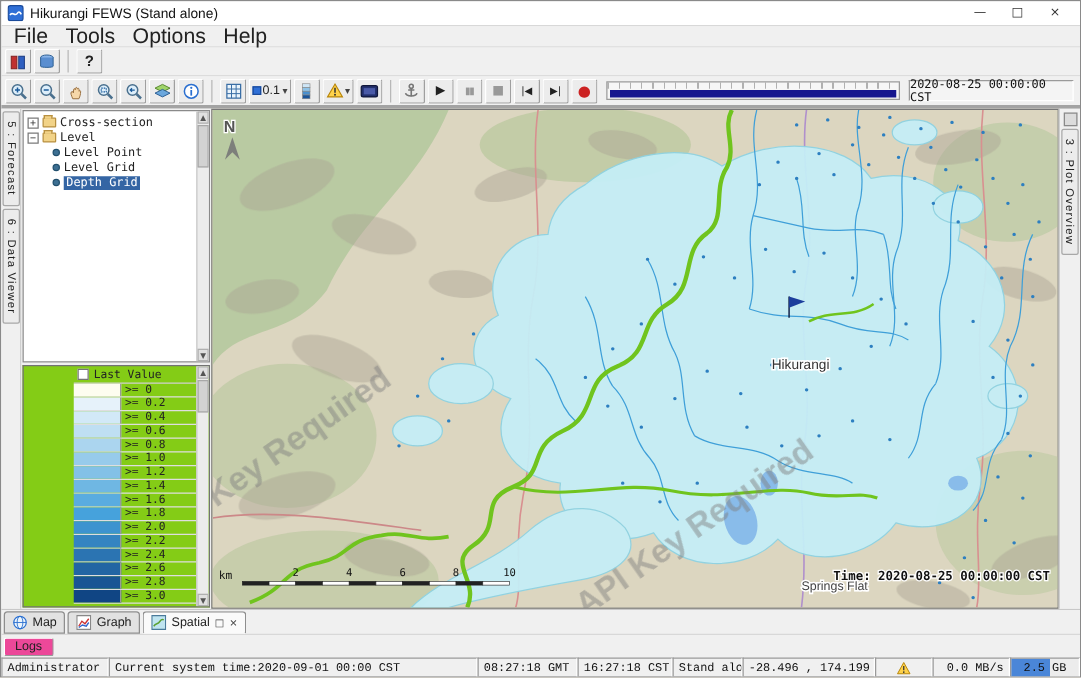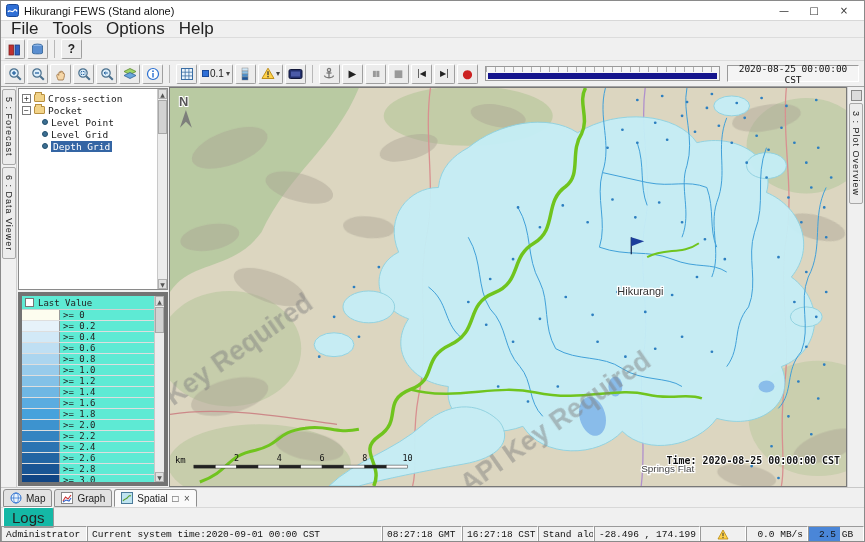--- a/index.html
+++ b/index.html
@@ -13,21 +13,21 @@
   .win-controls { margin-left:auto; display:flex; gap:0; }
   .win-controls span { width:30px; text-align:center; font-size:10px; color:#333; font-family:"DejaVu Sans", sans-serif; cursor:default; }
 
   
   .menubar { height:17px; background:#f0f0f0; border-bottom:1px solid #dcdcdc; display:flex; align-items:center; padding:0 3px; }
   .menu-item { font-size:17px; color:#222; padding:1px 7px; }
 
   
   .toolbar { display:flex; align-items:center; background:#f0f0f0; padding:0 3px; gap:2px; }
   .tb1 { height:23px; border-bottom:1px solid #dcdcdc; }
-  .tb2 { height:26px; border-bottom:1px solid #a3a3a3;text-align:center; }
+  .tb2 { height:26px; border-bottom:3px solid #a3a3a3; }
   .tbtn { min-width:21px; height:20px; display:flex; align-items:center; justify-content:center; background:#ececec; border:1px solid; border-color:#ffffff #9f9f9f #9f9f9f #ffffff; border-radius:2px; font-size:10px; color:#222; padding:0 2px; }
   .tsep { width:1px; height:18px; background:#b8b8b8; margin:0 4px; }
   .glyph { font-family:"DejaVu Sans", sans-serif; }
   .gray { color:#999; }
   .red { color:#cc2222; font-size:12px; }
   .dd-arrow { font-size:8px; color:#444; margin-left:1px; font-family:"DejaVu Sans", sans-serif; }
   .grid-val { font-size:10px; color:#222; margin:0 1px; }
   .blue-sq { width:7px; height:7px; background:#2f6fd6; border:1px solid #1a4a9a; display:inline-block; }
   .timeline { flex:1; min-width:120px; height:15px; margin:0 5px; position:relative; background:#f6f6f6; border:1px solid #9a9a9a;
     background-image:repeating-linear-gradient(90deg,#b0b0b0 0 1px,transparent 1px 9px); background-size:100% 5px; background-repeat:no-repeat; }
@@ -48,22 +48,22 @@
     font-family:"DejaVu Sans Mono", monospace; font-size:9.5px; color:#222; }
   .tree-rows { padding:3px 11px 0 3px; }
   .trow { height:12px; display:flex; align-items:center; gap:3px; white-space:nowrap; }
   .trow.child { padding-left:20px; }
   .expander { width:9px; height:9px; border:1px solid #7a7a7a; background:#fff; font-size:8px; line-height:7px; text-align:center; color:#333; font-family:"DejaVu Sans Mono", monospace; }
   .folder { width:11px; height:8px; background:#f2d388; border:1px solid #b89040; border-radius:1px; position:relative; }
   .folder::before { content:""; position:absolute; top:-3px; left:0; width:5px; height:2px; background:#f2d388; border:1px solid #b89040; border-bottom:none; }
   .bullet { width:6px; height:6px; border-radius:50%; background:#3d6f92; border:1px solid #22506e; }
   .tlabel.selected { background:#3465a4; color:#fff; padding:0 2px; }
 
-  .legend-panel { flex:1; background:#5eead4; border:4px solid #737373; position:relative; overflow:hidden;
-    font-family:"DejaVu Sans Mono", monospace; font-size:9px; color:#222; }
+  .legend-panel { flex:1; background:#84cc16; border:1px solid #737373; position:relative; overflow:hidden;
+    font-family:"DejaVu Sans Mono", monospace; font-size:9px; color:#222;padding-left:40px; }
   .legend-header { height:14px; display:flex; align-items:center; gap:4px; padding:1px 3px; border-bottom:1px solid #d0d0d0; }
   .checkbox { width:9px; height:9px; border:1px solid #767676; background:#fff; }
   .legend-rows { margin-right:10px; }
   .lrow { height:11px; display:flex; align-items:stretch; border-bottom:1px solid #dedede; }
   .swatch { width:38px; border-right:1px solid #9a9a9a; }
   .llabel { padding-left:3px; display:flex; align-items:center; }
 
   .vscroll { position:absolute; top:0; right:0; bottom:0; width:10px; background:#ececec; border-left:1px solid #c8c8c8; }
   .vscroll .arr { height:10px; font-size:6px; text-align:center; line-height:10px; color:#555; background:#e0e0e0; border:1px solid #b0b0b0; font-family:"DejaVu Sans", sans-serif; }
   .vscroll .arr.dn { position:absolute; bottom:0; left:0; right:0; }
@@ -71,21 +71,21 @@
 
   .map-area { flex:1; position:relative; border:1px solid #787878; background:#dcd6c0; }
   .map-area svg { display:block; width:100%; height:100%; }
 
   
   .bottom-tabs { height:20px; background:#f0f0f0; border-top:1px solid #c8c8c8; display:flex; align-items:flex-end; gap:2px; padding:1px 2px 0 2px; }
   .btab { height:18px; display:flex; align-items:center; gap:4px; padding:0 6px; font-size:10px; color:#222; background:#e2e2e2; border:1px solid #8e8e8e; border-radius:3px 3px 0 0; }
   .btab.active { background:#fafafa; border-bottom-color:#fafafa; }
   .tab-mini { font-size:8px; color:#444; font-family:"DejaVu Sans", sans-serif; }
   .logs-row { height:19px; background:#f0f0f0; border-top:1px solid #d8d8d8; display:flex; align-items:center; padding:0 2px; }
-  .logs-btn { font-size:15px; color:#222; background:#14b8a6; border:1px solid; border-color:#ffffff #9a9a9a #9a9a9a #ffffff; border-radius:2px; padding:1px 8px; font-family:"Liberation Sans", sans-serif; }
+  .logs-btn { font-size:10px; color:#222; background:#ec4899; border:1px solid; border-color:#ffffff #9a9a9a #9a9a9a #ffffff; border-radius:2px; padding:1px 8px; font-family:"Liberation Sans", sans-serif; }
 
   .statusbar { height:17px; background:#f0f0f0; display:flex; font-family:"DejaVu Sans Mono", monospace; font-size:9.5px; color:#111; }
   .scell { border:1px solid; border-color:#9a9a9a #ffffff #ffffff #9a9a9a; display:flex; align-items:center; padding:0 4px; white-space:nowrap; overflow:hidden;font-family:Liberation Mono, monospace; }
   .scell.c-user { width:86px; }
   .scell.c-sys  { flex:1; }
   .scell.c-gmt  { width:80px; }
   .scell.c-cst  { width:76px; }
   .scell.c-mode { width:56px; }
   .scell.c-coord{ width:106px; }
   .scell.c-warn { width:46px; justify-content:center; }
@@ -268,21 +268,21 @@
       <div class="tree-panel">
         <div class="tree-rows">
           <div class="trow">
             <span class="expander">+</span>
             <span class="folder"></span>
             <span class="tlabel">Cross-section</span>
           </div>
           <div class="trow">
             <span class="expander">−</span>
             <span class="folder"></span>
-            <span class="tlabel">Pocket</span>
+            <span class="tlabel">Level</span>
           </div>
           <div class="trow child">
             <span class="bullet"></span>
             <span class="tlabel">Level Point</span>
           </div>
           <div class="trow child">
             <span class="bullet"></span>
             <span class="tlabel">Level Grid</span>
           </div>
           <div class="trow child">

